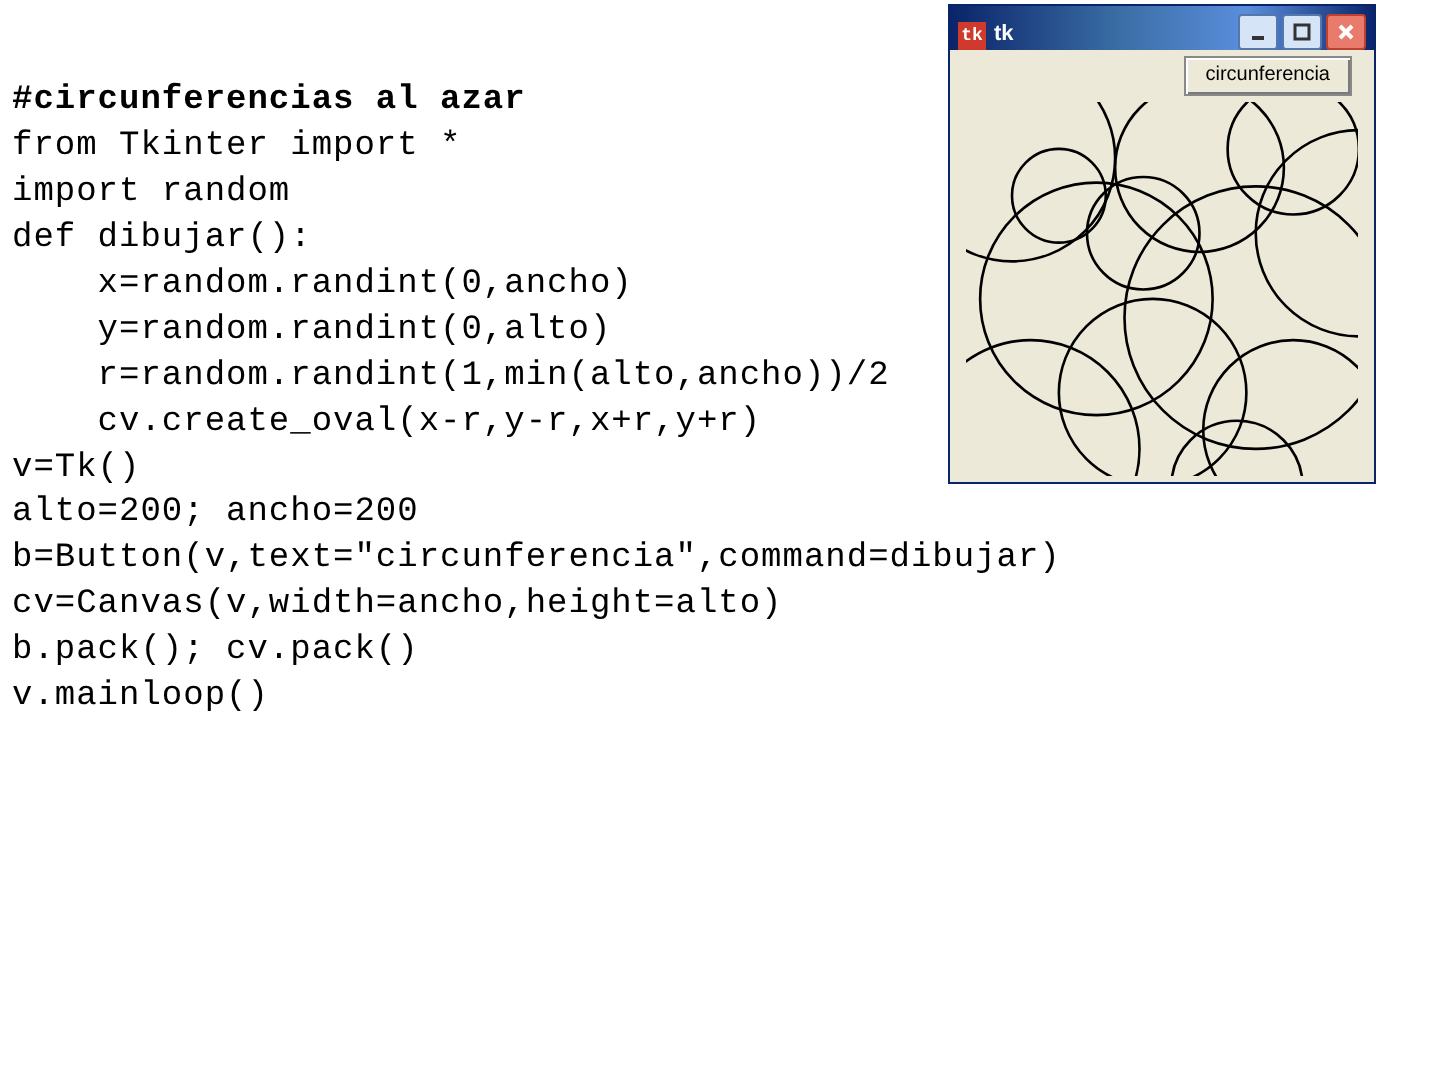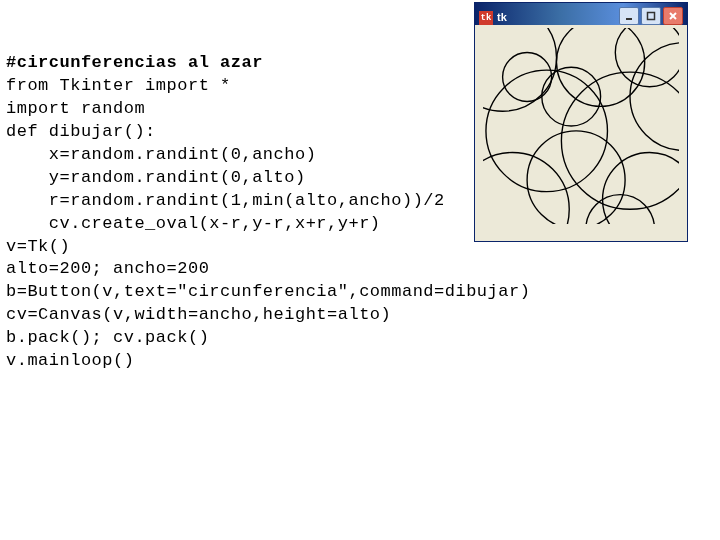--- a/index.html
+++ b/index.html
@@ -14,21 +14,21 @@
     color: #000;
     overflow: hidden;
   }
   .page {
     position: relative;
     width: 720px;
     height: 540px;
   }
   .code-block {
     position: absolute;
-    top: 52px;
+    top: 40px;
     left: 6px;
     white-space: pre;
     letter-spacing: 0.5px;
   }
   .bold { font-weight: bold; }
 
   
   .tk-window {
     position: absolute;
     top: 2px;
@@ -161,20 +161,21 @@
         </div>
         <div class="wbtn close">
           <svg width="10" height="10" viewBox="0 0 10 10">
               <line x1="2" y1="2" x2="8" y2="8" stroke="#fff" stroke-width="2"></line>
               <line x1="8" y1="2" x2="2" y2="8" stroke="#fff" stroke-width="2"></line>
             </svg>
         </div>
       </div>
     </div>
     <div class="client-area">
+      <div class="tk-button">circunferencia</div>
       <div class="canvas">
         <svg id="circles-svg" viewBox="0 0 200 200">
             <ellipse cx="20" cy="30" rx="55" ry="55" fill="none" stroke="#000" stroke-width="1.4"></ellipse>
             <ellipse cx="120" cy="35" rx="45" ry="45" fill="none" stroke="#000" stroke-width="1.4"></ellipse>
             <ellipse cx="170" cy="25" rx="35" ry="35" fill="none" stroke="#000" stroke-width="1.4"></ellipse>
             <ellipse cx="205" cy="70" rx="55" ry="55" fill="none" stroke="#000" stroke-width="1.4"></ellipse>
             <ellipse cx="65" cy="105" rx="62" ry="62" fill="none" stroke="#000" stroke-width="1.4"></ellipse>
             <ellipse cx="150" cy="115" rx="70" ry="70" fill="none" stroke="#000" stroke-width="1.4"></ellipse>
             <ellipse cx="95" cy="155" rx="50" ry="50" fill="none" stroke="#000" stroke-width="1.4"></ellipse>
             <ellipse cx="30" cy="185" rx="58" ry="58" fill="none" stroke="#000" stroke-width="1.4"></ellipse>

